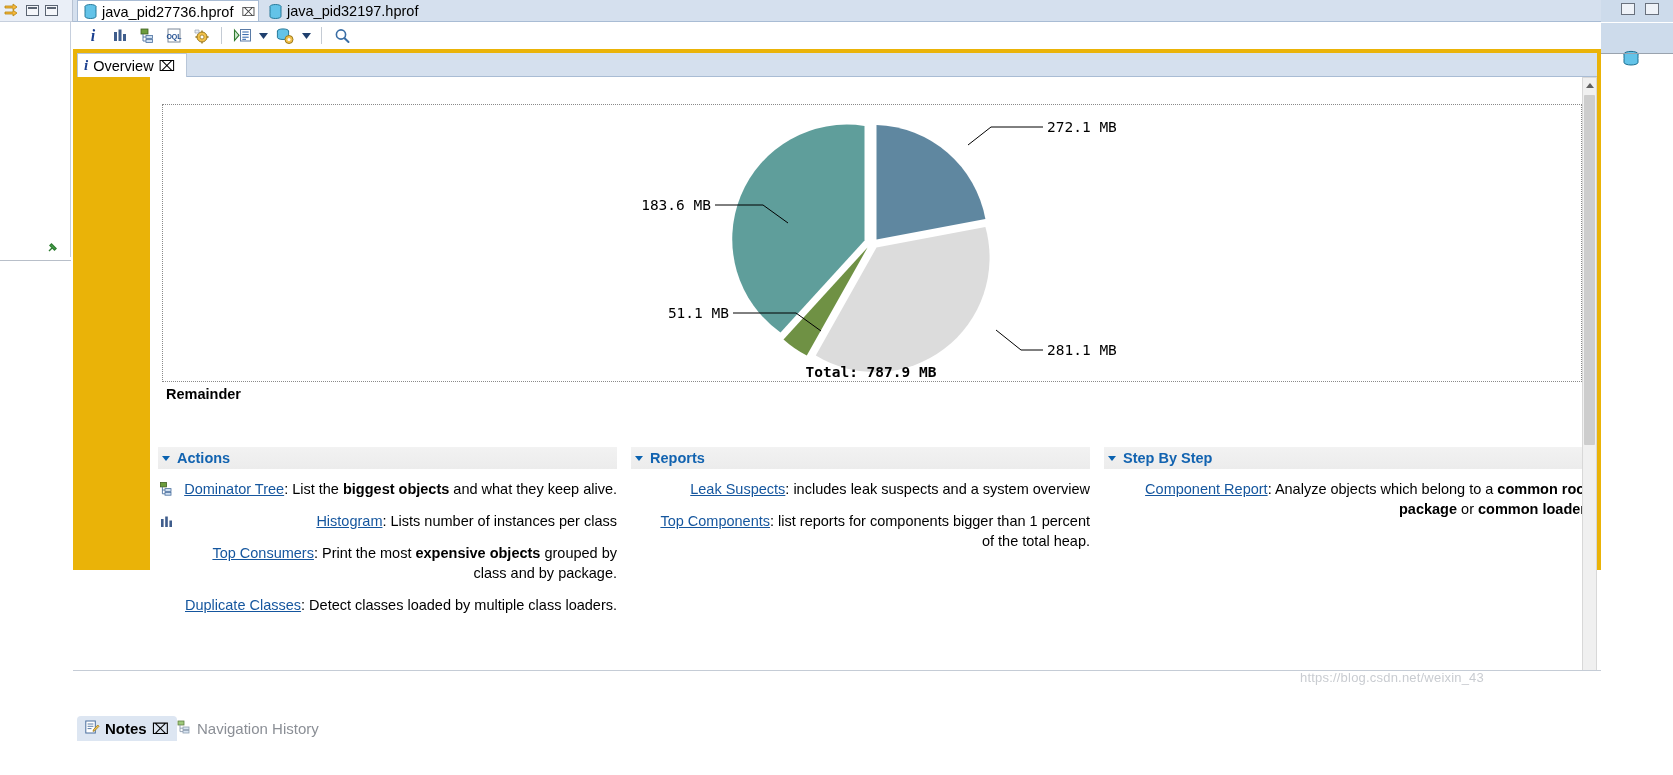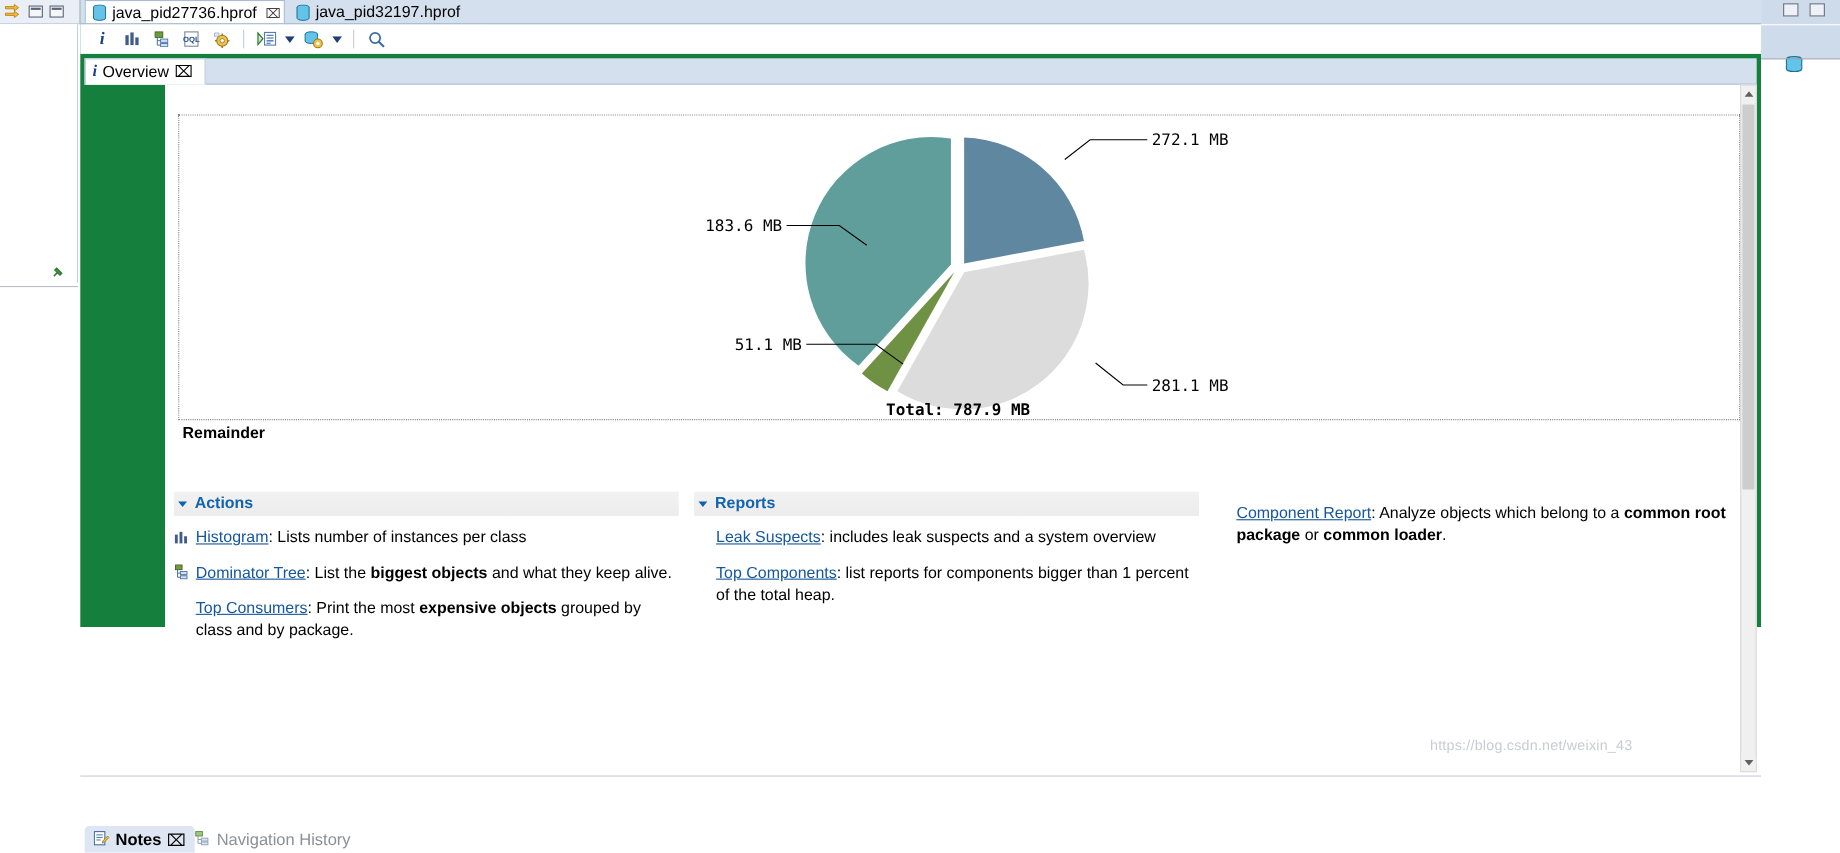--- a/index.html
+++ b/index.html
@@ -24,21 +24,21 @@
   .ls-icon { width:16px; height:16px; position:relative; }
   .ls-restore-arrows svg { display:block; }
   .mini-btn { width:13px; height:11px; border:1px solid #5a6472; background:#f4f6fa; position:relative; }
   .mini-btn.min::after { content:""; position:absolute; left:1px; right:1px; top:1px; height:2px; background:#5a6472; }
   .mini-btn.max::after { content:""; position:absolute; left:1px; right:1px; top:1px; height:2px; background:#5a6472; }
   .left-strip-body { position:absolute; left:0; top:22px; width:71px; height:235px; background:#fff; border-right:1px solid #c6cfdd; }
   .left-pin { position:absolute; left:46px; top:240px; width:14px; height:14px; }
   .left-strip-divider { position:absolute; left:0; top:260px; width:71px; height:1px; background:#b8bfc9; }
 
   
-  .editor { position:absolute; left:73px; top:0; width:1528px; height:570px; background:#15803d; }
+  .editor { position:absolute; left:73px; top:0; width:1528px; height:570px; background:#eab308;text-align:right; }
 
   
   .tabbar { position:absolute; left:0; top:0; width:1528px; height:22px; background:#d5e0ee; }
   .tabbar-underline { position:absolute; left:0; top:21px; width:1528px; height:1px; background:#a9bcd4; }
   .etab {
     position:absolute; top:0; height:22px; display:flex; align-items:center;
     padding:0 6px 0 6px; gap:5px; font-size:14.5px; color:#000; white-space:nowrap;
     cursor:default;
   }
   .etab.active { background:#ffffff; border-left:1px solid #a9bcd4; border-right:1px solid #a9bcd4; border-top:1px solid #a9bcd4; }
@@ -117,21 +117,21 @@
   
   .right-strip { position:absolute; left:1601px; top:0; width:72px; height:775px; background:#ffffff; }
   .right-strip-top { position:absolute; left:0; top:0; width:72px; height:22px; background:#cddbeb; }
   .right-strip-top2 { position:absolute; left:0; top:23px; width:72px; height:30px; background:#cddbeb; }
   .rs-mini { position:absolute; top:3px; width:14px; height:12px; border:1px solid #69717d; background:#eef2f8; }
   .rs-mini.a { left:20px; } .rs-mini.b { left:44px; }
   .rs-icon { position:absolute; left:20px; top:26px; width:20px; height:20px; }
   .right-strip-line { position:absolute; left:0; top:53px; width:72px; height:1px; background:#9aa3ae; }
 
   
-  .bottom-tabs { position:absolute; left:73px; top:705px; width:1528px; height:70px; background:#ffffff; }
+  .bottom-tabs { position:absolute; left:73px; top:670px; width:1528px; height:70px; background:#ffffff; }
   .bt-line { position:absolute; left:0; top:0; width:1528px; height:1px; background:#c5ccd6; }
   .btab { position:absolute; top:46px; height:25px; display:flex; align-items:center; gap:5px; padding:0 8px; font-size:15px; }
   .btab.active { background:#dde6f2; border-top-left-radius:4px; border-top-right-radius:4px; color:#000; font-weight:bold; }
   .btab.inactive { color:#8b8f96; }
 
   .watermark {
     position:absolute; left:1300px; top:670px; font-size:13px; color:#c9ccd1;
     letter-spacing:0.2px; white-space:nowrap; user-select:none;
   }
 
@@ -320,51 +320,56 @@
 
         <div class="col actions">
           <div class="sect-hd">
             <span class="twisty"></span>
             <span class="sect-title">Actions</span>
           </div>
           <div class="col-body">
 
             <div class="entry">
               <span class="bullet-icon">
-                <svg width="14" height="13" viewBox="0 0 14 13">
-                  <rect x="1" y="4" width="2.6" height="8" fill="#3f5d8c"></rect>
-                  <rect x="5.2" y="1.5" width="2.6" height="10.5" fill="#3f5d8c"></rect>
-                  <rect x="9.4" y="5.5" width="2.6" height="6.5" fill="#3f5d8c"></rect>
-                </svg>
-              </span>
-              <span class="entry-text">
-                <span class="lnk">Histogram</span><span>: Lists number of instances per class</span>
-              </span>
-            </div>
-
-            <div class="entry">
-              <span class="bullet-icon">
                 <svg width="15" height="14" viewBox="0 0 15 14">
                   <rect x="1.5" y="0.5" width="6" height="4.4" fill="#6c9c3d" stroke="#3f6021" stroke-width="0.8"></rect>
                   <rect x="6" y="6.6" width="6" height="2.8" fill="#cfe0f2" stroke="#4a6f9e" stroke-width="0.8"></rect>
                   <rect x="6" y="10.4" width="6" height="2.8" fill="#cfe0f2" stroke="#4a6f9e" stroke-width="0.8"></rect>
                   <path d="M3.4 5 V11.8 H6 M3.4 8 H6" stroke="#4a6f9e" stroke-width="0.9" fill="none"></path>
                 </svg>
               </span>
               <span class="entry-text">
                 <span class="lnk">Dominator Tree</span><span>: List the </span><span class="bold">biggest objects</span><span> and what they keep alive.</span>
               </span>
             </div>
 
+            <div class="entry">
+              <span class="bullet-icon">
+                <svg width="14" height="13" viewBox="0 0 14 13">
+                  <rect x="1" y="4" width="2.6" height="8" fill="#3f5d8c"></rect>
+                  <rect x="5.2" y="1.5" width="2.6" height="10.5" fill="#3f5d8c"></rect>
+                  <rect x="9.4" y="5.5" width="2.6" height="6.5" fill="#3f5d8c"></rect>
+                </svg>
+              </span>
+              <span class="entry-text">
+                <span class="lnk">Histogram</span><span>: Lists number of instances per class</span>
+              </span>
+            </div>
+
             <div class="entry indented">
               <span class="entry-text">
                 <span class="lnk">Top Consumers</span><span>: Print the most </span><span class="bold">expensive objects</span><span> grouped by class and by package.</span>
               </span>
             </div>
 
+            <div class="entry indented">
+              <span class="entry-text">
+                <span class="lnk">Duplicate Classes</span><span>: Detect classes loaded by multiple class loaders.</span>
+              </span>
+            </div>
 
           </div>
         </div>
 
         <div class="col reports">
           <div class="sect-hd">
             <span class="twisty"></span>
             <span class="sect-title">Reports</span>
           </div>
           <div class="col-body">
@@ -375,20 +380,24 @@
             </div>
             <div class="entry indented">
               <span class="entry-text">
                 <span class="lnk">Top Components</span><span>: list reports for components bigger than 1 percent of the total heap.</span>
               </span>
             </div>
           </div>
         </div>
 
         <div class="col stepbystep">
+          <div class="sect-hd">
+            <span class="twisty"></span>
+            <span class="sect-title">Step By Step</span>
+          </div>
           <div class="col-body">
             <div class="entry indented">
               <span class="entry-text">
                 <span class="lnk">Component Report</span><span>: Analyze objects which belong to a </span><span class="bold">common root package</span><span> or </span><span class="bold">common loader</span><span>.</span>
               </span>
             </div>
           </div>
         </div>
 
       </div>

